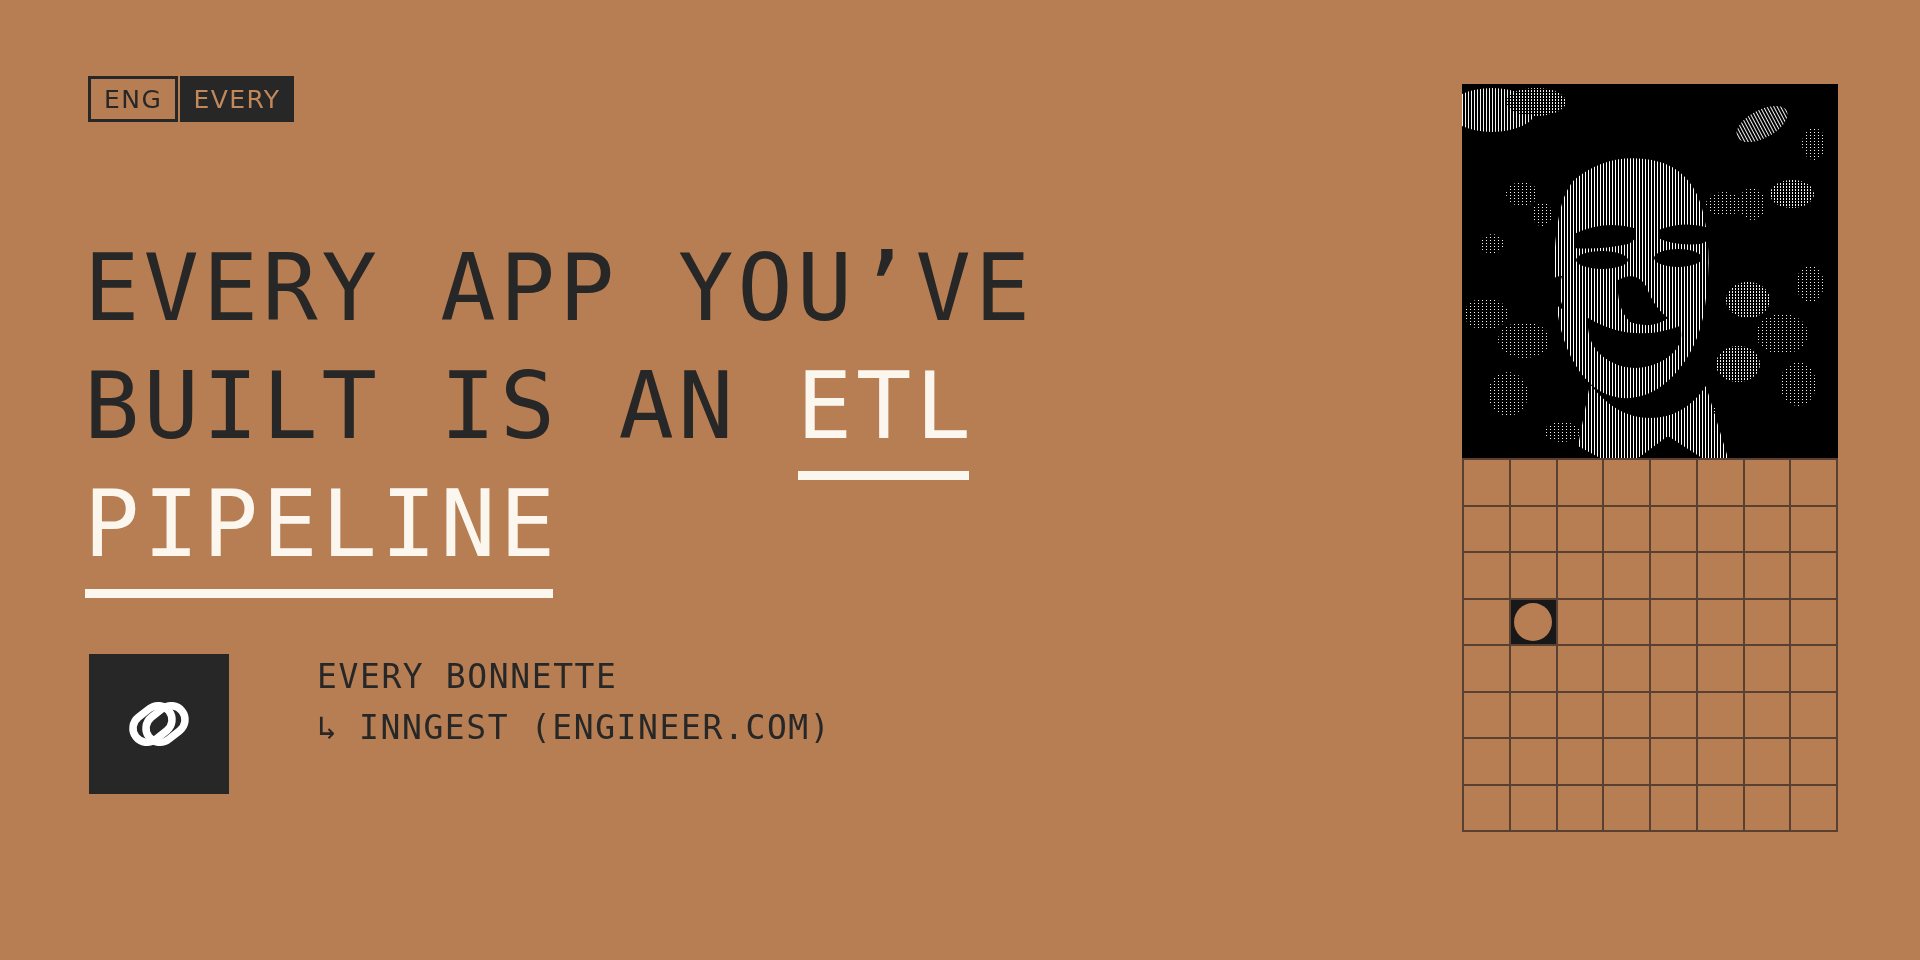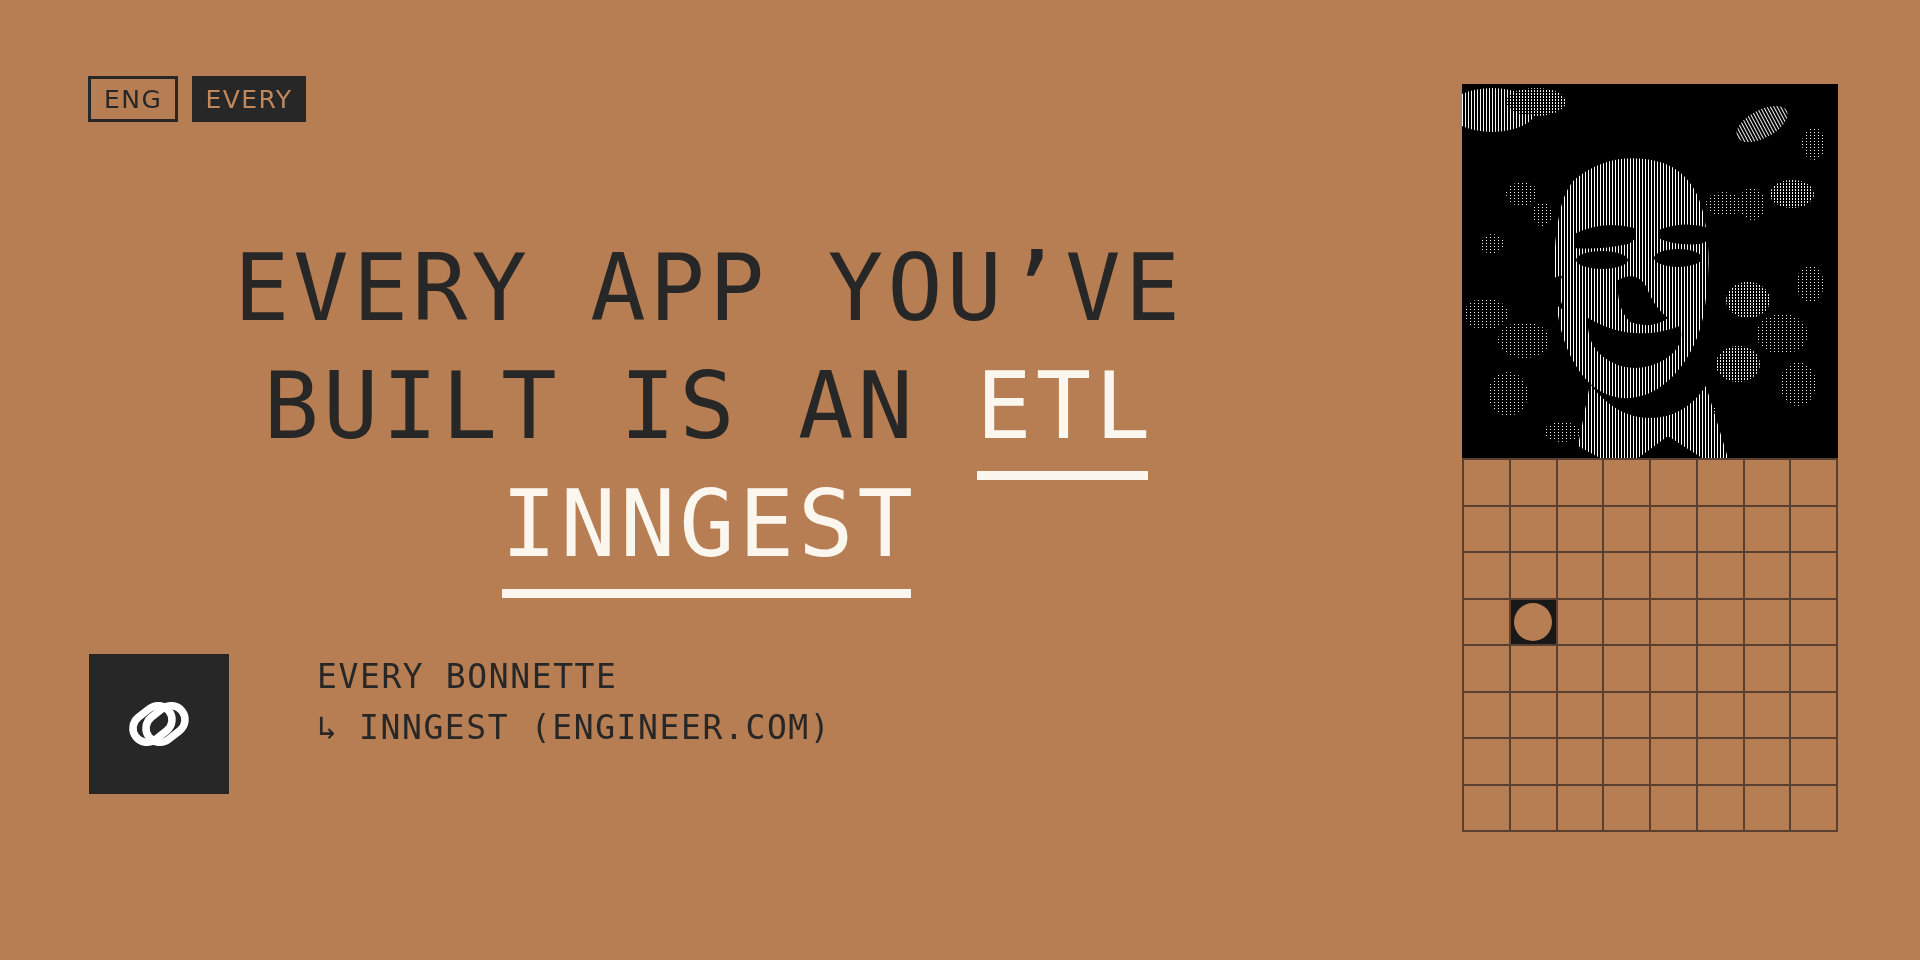--- a/index.html
+++ b/index.html
@@ -21,21 +21,21 @@
     overflow: hidden;
   }
 
   
   #badges {
     position: absolute;
     left: 88px;
     top: 76px;
     display: flex;
     align-items: stretch;
-    gap: 14px;
+    gap: 2px;
     height: 46px;
   }
   .badge {
     display: flex;
     align-items: center;
     justify-content: center;
     font-family: "DejaVu Sans", sans-serif;
     font-size: 25px;
     font-weight: 400;
     letter-spacing: 1.5px;
@@ -60,21 +60,20 @@
     left: 84px;
     top: 168px;
     width: 1250px;
     font-family: "DejaVu Sans Mono", monospace;
     font-size: 92px;
     line-height: 118px;
     letter-spacing: 4px;
     font-weight: 400;
     color: #272727;
     white-space: nowrap;
-    text-align: center;
   }
   #headline .line {
     display: block;
     height: 118px;
   }
   .hl-accent {
     color: #fbf7ef;
     position: relative;
     display: inline-block;
   }
@@ -195,21 +194,21 @@
   </div>
 
   <h1 id="headline">
     <span class="line">
       <span>EVERY APP YOU’VE</span>
     </span>
     <span class="line">
       <span>BUILT IS AN </span><span class="hl-accent">ETL</span>
     </span>
     <span class="line">
-      <span class="hl-accent">INNGEST</span>
+      <span class="hl-accent">PIPELINE</span>
     </span>
   </h1>
 
   <div id="author">
     <div id="author-logo">
       <svg width="84" height="84" viewBox="0 0 84 84" aria-hidden="true">
         <g fill="none" stroke="#ffffff" stroke-width="7.5" stroke-linecap="round" stroke-linejoin="round">
           <rect x="14.5" y="28" width="42" height="28" rx="14" transform="rotate(-38 35.5 42)"></rect>
           <rect x="27.5" y="28" width="42" height="28" rx="14" transform="rotate(-38 48.5 42)"></rect>
         </g>

